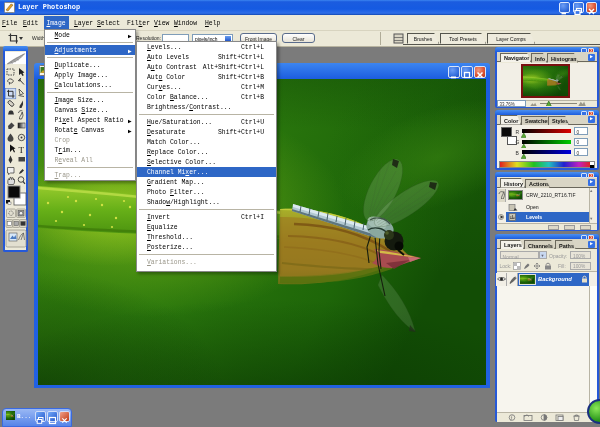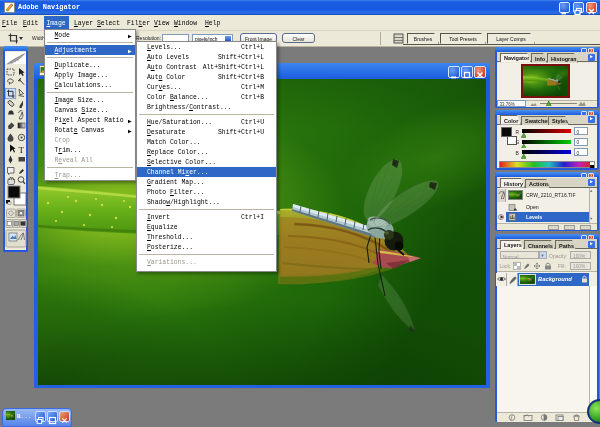--- a/index.html
+++ b/index.html
@@ -73,21 +73,21 @@
   background:radial-gradient(circle at 35% 35%, #8ae858, #2f9a1e 60%, #145c0c 100%); border:2px solid #1a2f80; }
 </style>
 </head>
 <body>
 
 <div class="abs" id="titlebar"></div>
 <svg class="abs ticon" style="left:4px;top:2px" width="11" height="11" viewBox="0 0 11 11">
   <rect x="0.5" y="0.5" width="10" height="10" rx="1" fill="#fdfdfa" stroke="#888"></rect>
   <path d="M2 8 L7 2 L9 3 L4 9 Z" fill="#e8a020" stroke="#7a5210" stroke-width="0.5"></path>
 </svg>
-<div class="abs ttext" style="left:18px;top:2.5px">Adobe Navigator</div>
+<div class="abs ttext" style="left:18px;top:2.5px">Layer Photoshop</div>
 <div class="abs wbtn" style="left:559px"><svg width="9" height="9" viewBox="0 0 9 9">
       <rect x="1.5" y="5.8" width="4.5" height="1.5" fill="#fff"></rect>
     </svg></div>
 <div class="abs wbtn" style="left:572.5px"><svg width="9" height="9" viewBox="0 0 9 9">
       <rect x="2.5" y="1.5" width="5" height="4" fill="none" stroke="#fff" stroke-width="1.2"></rect>
       <rect x="1" y="3.5" width="5" height="4" fill="#3b77e8" stroke="#fff" stroke-width="1.2"></rect>
     </svg></div>
 <div class="abs wbtn red" style="left:585.5px"><svg width="9" height="9" viewBox="0 0 9 9">
       <path d="M2 2 L7 7 M7 2 L2 7" stroke="#fff" stroke-width="1.4"></path>
     </svg></div>

